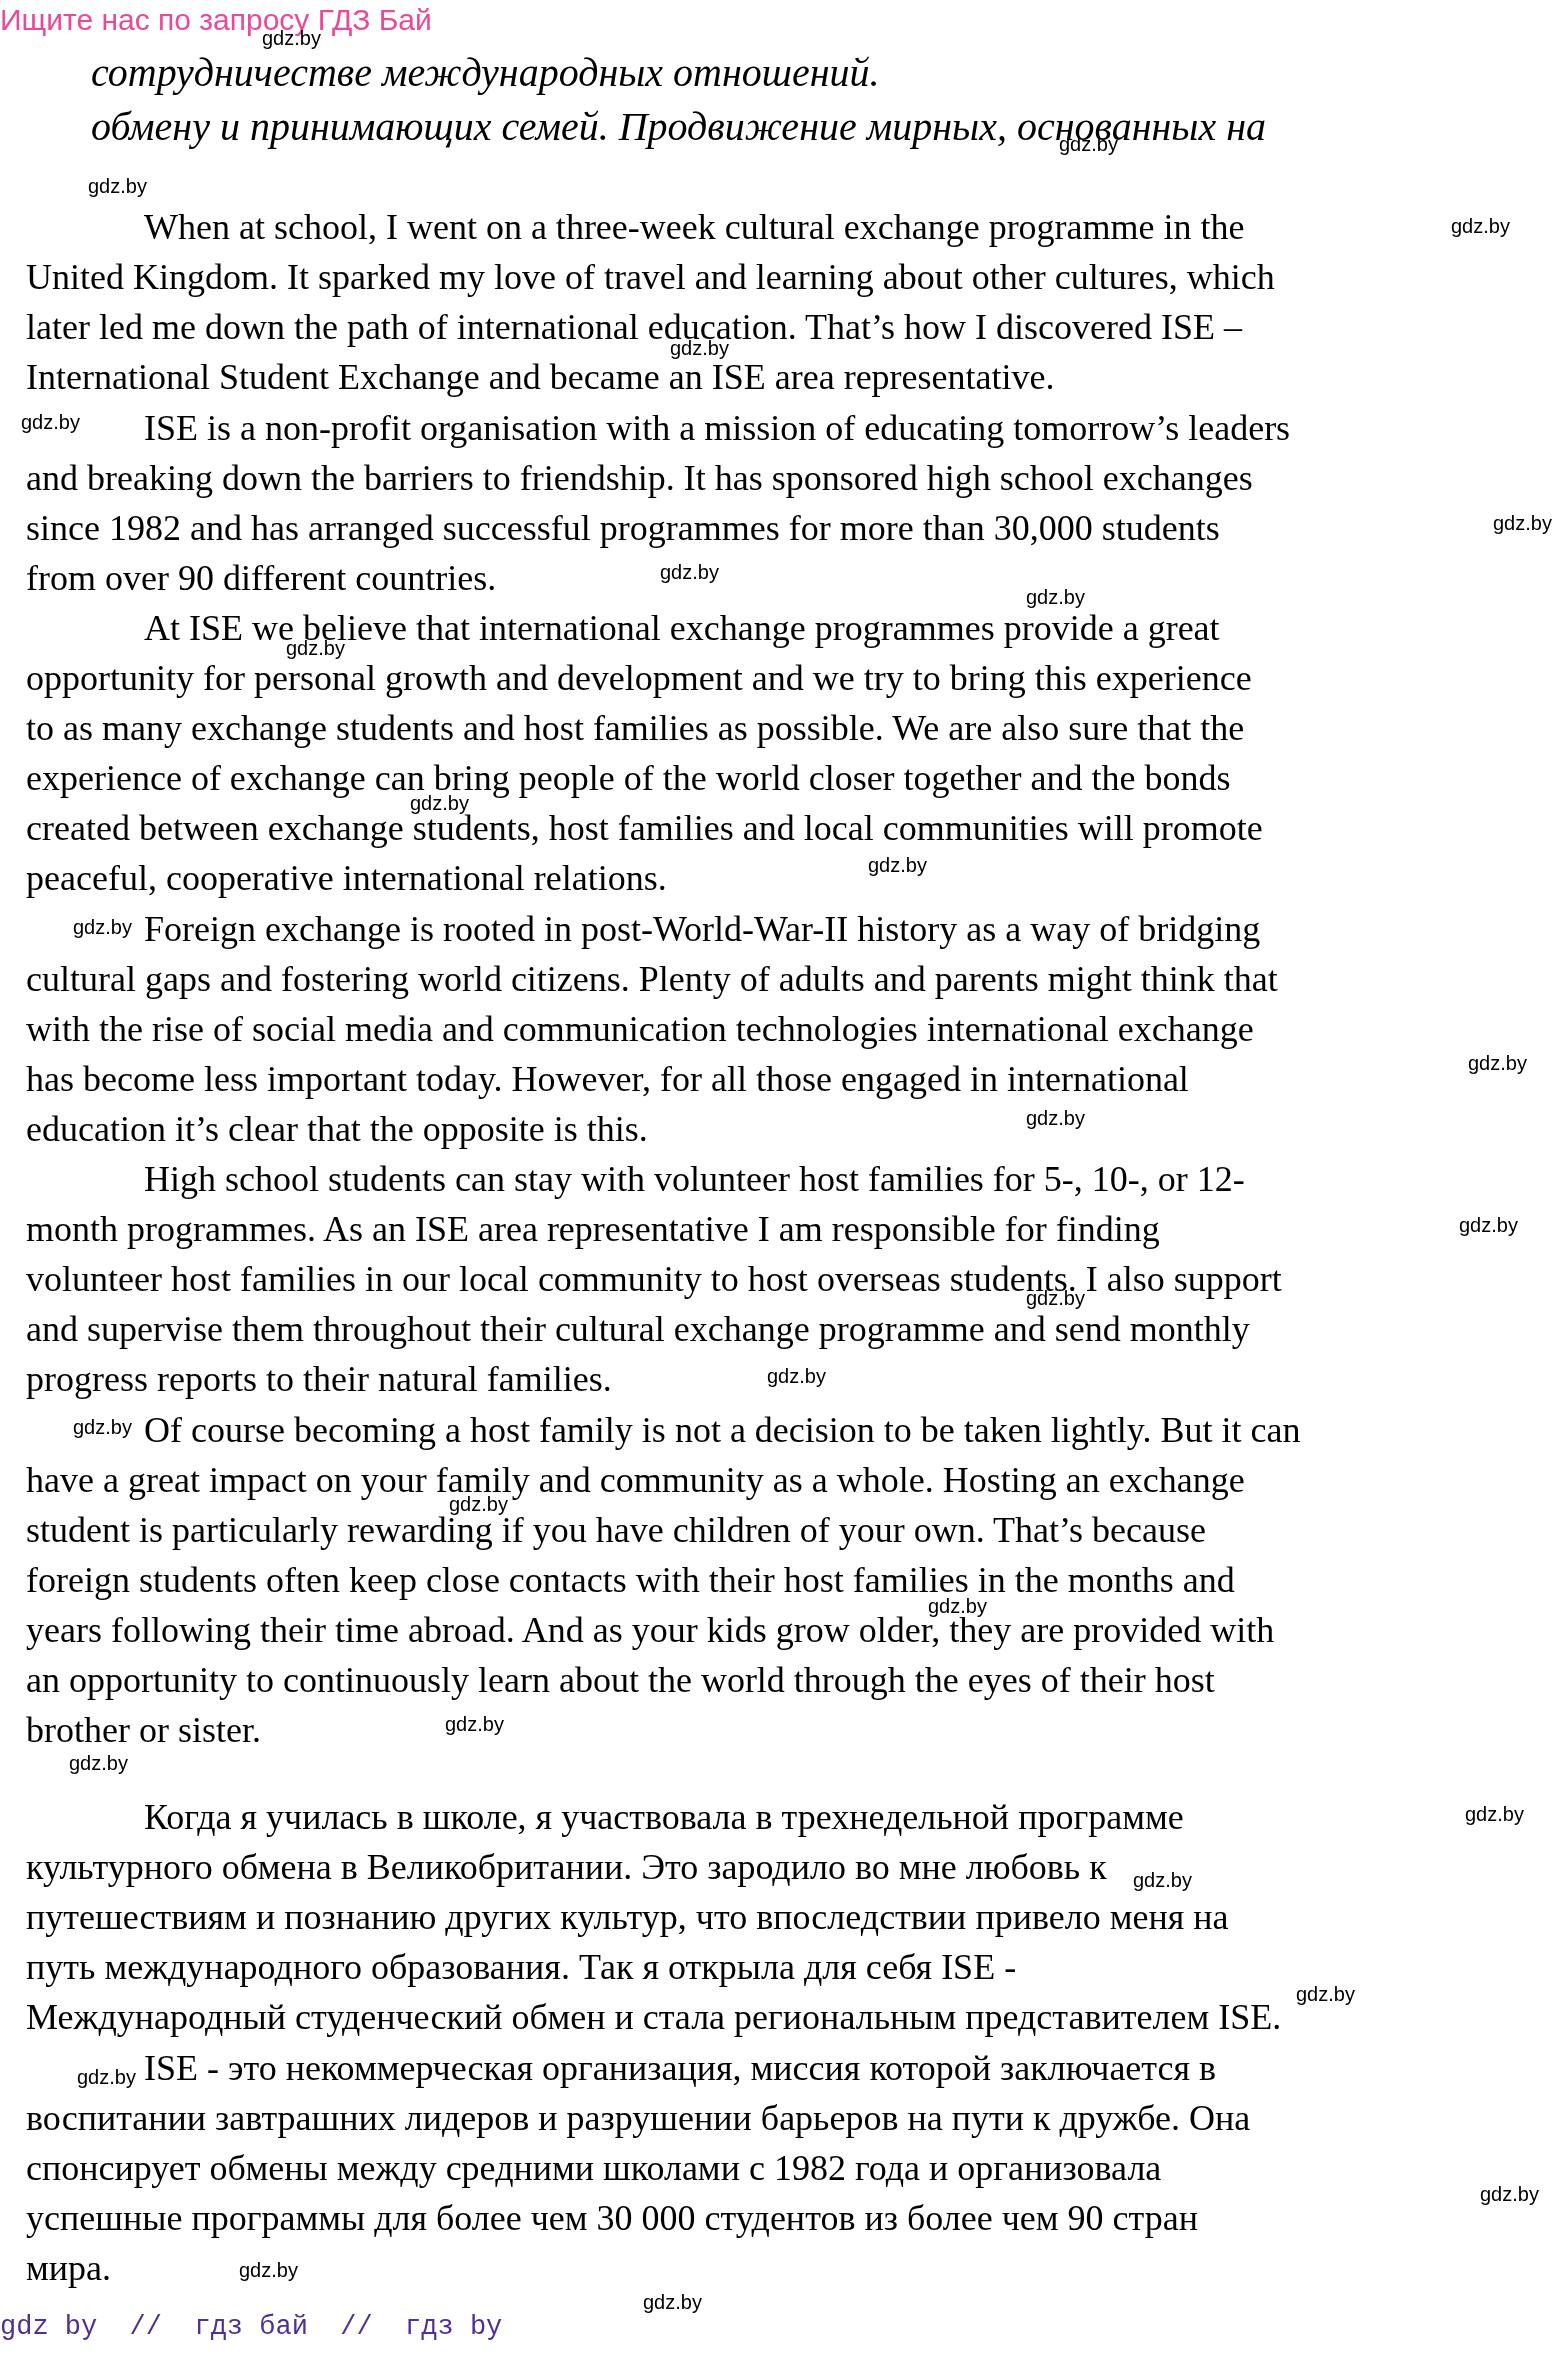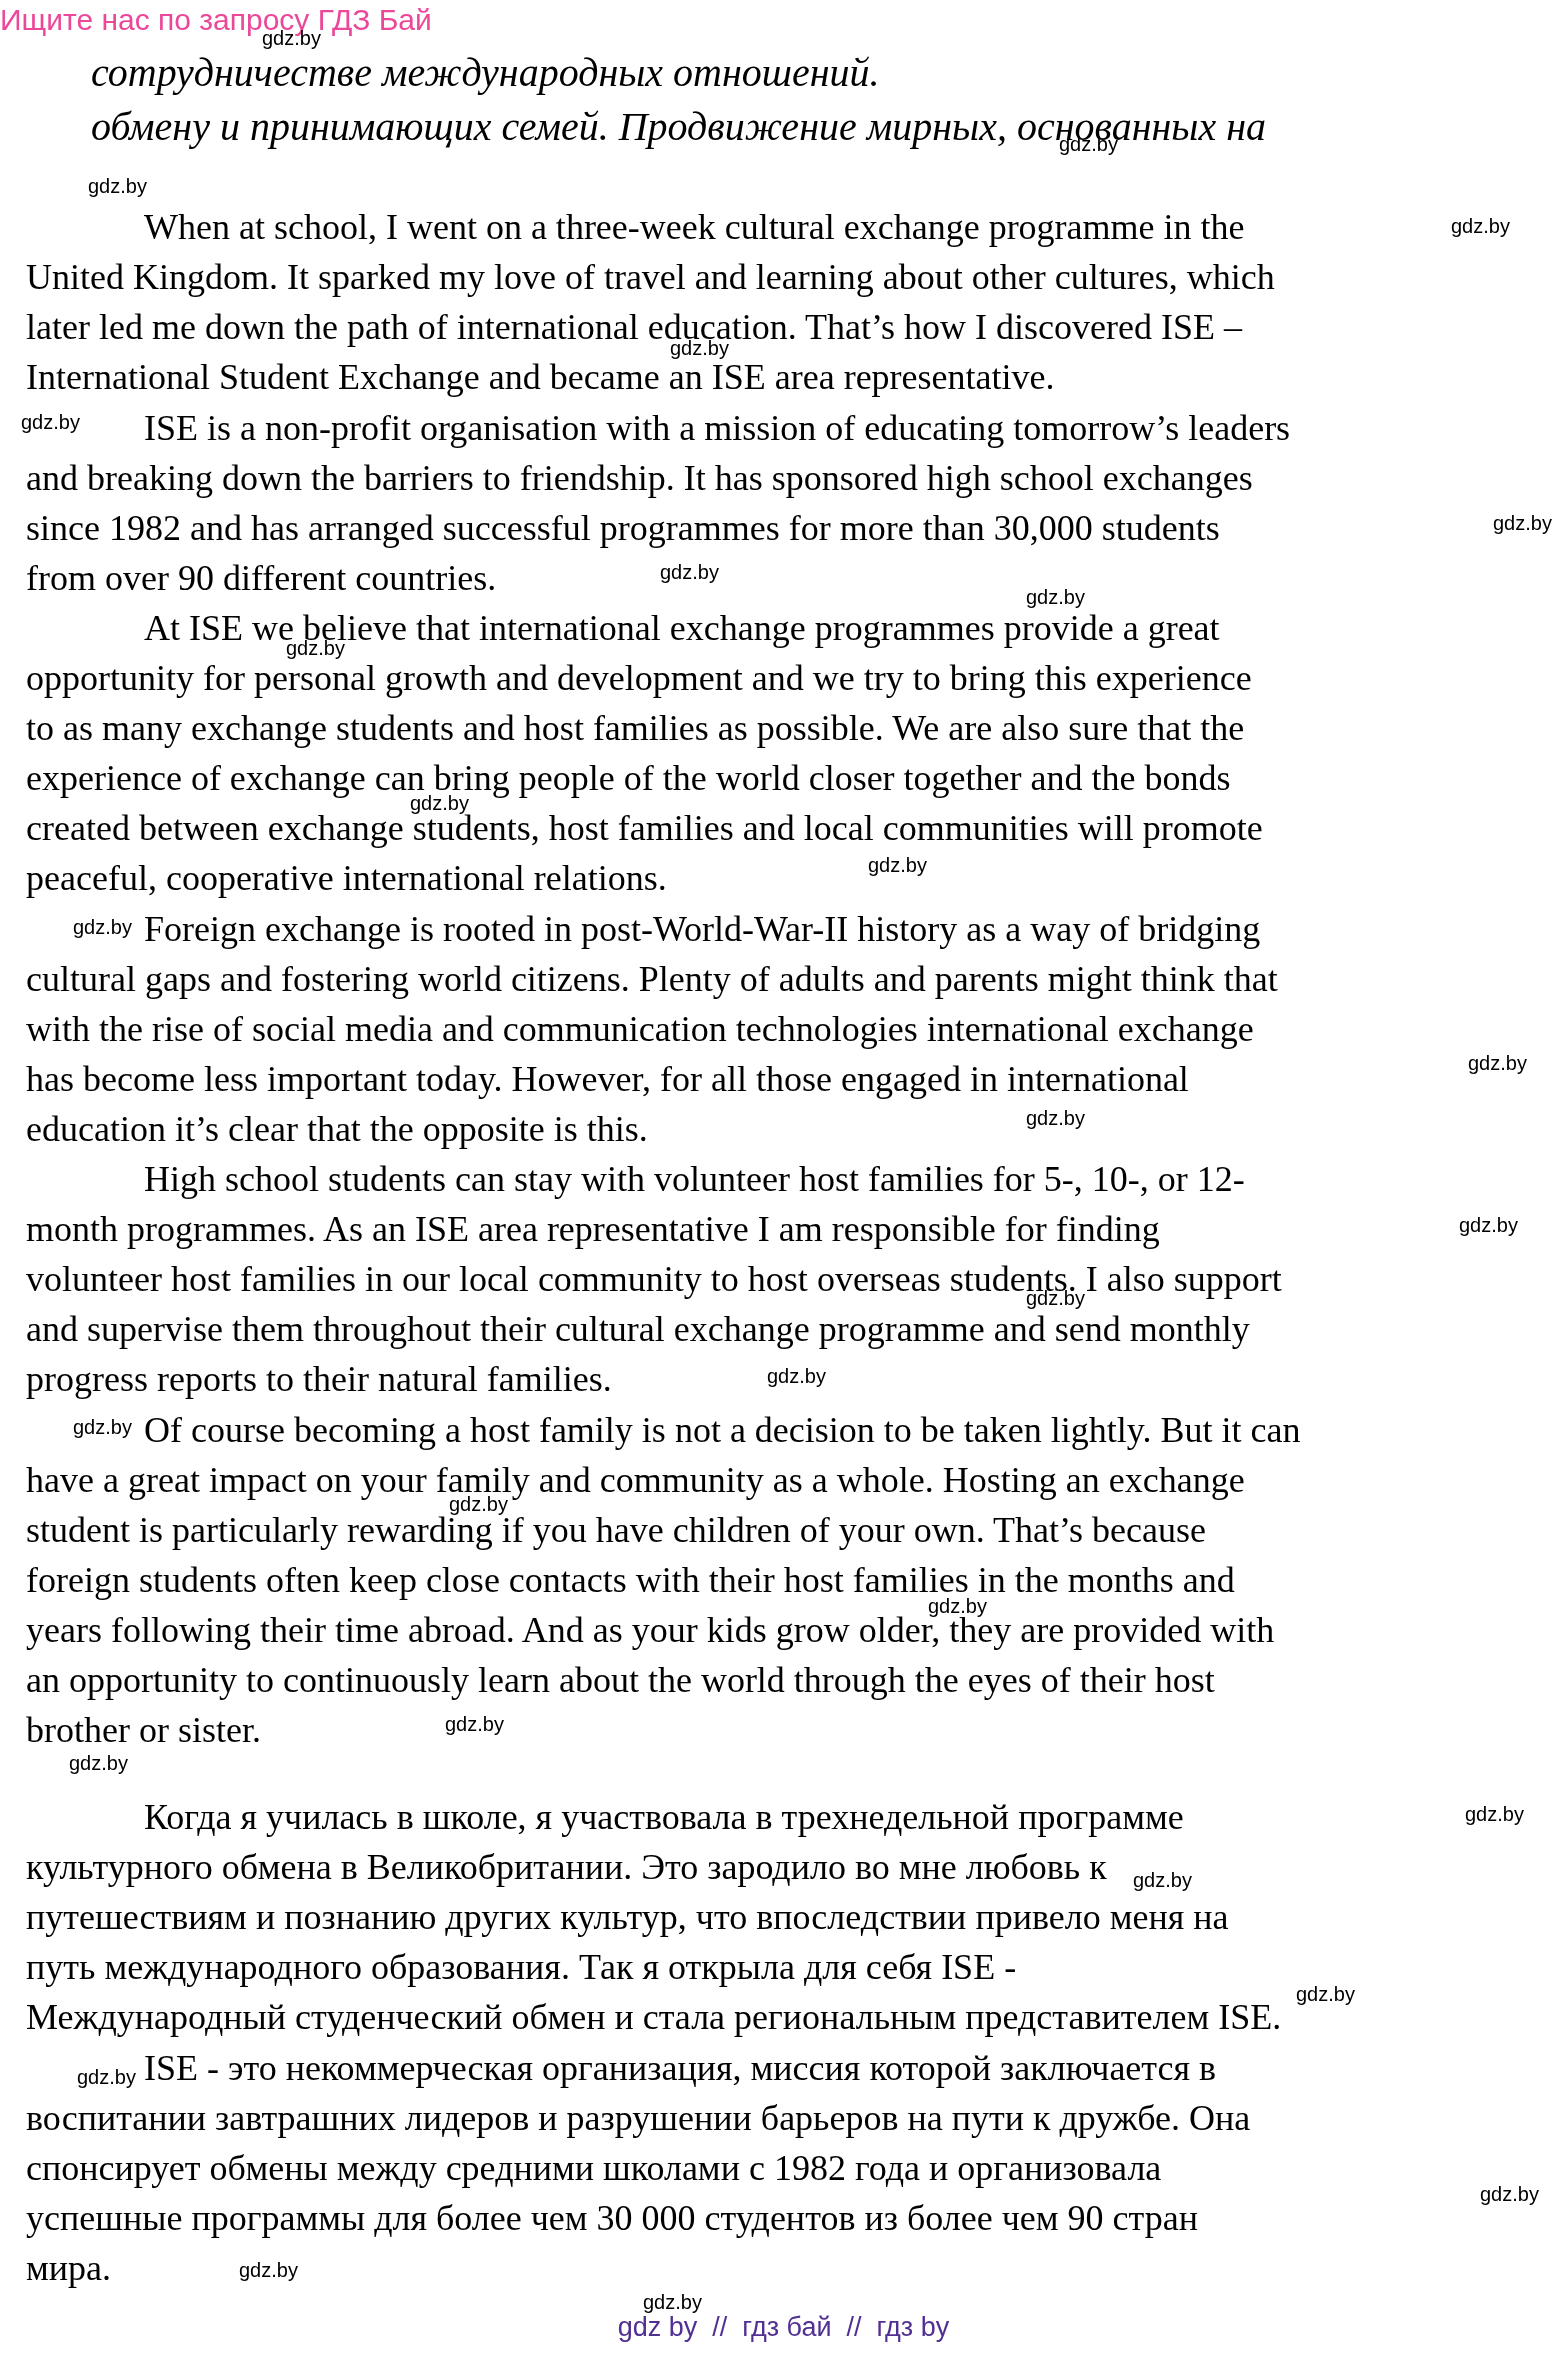--- a/index.html
+++ b/index.html
@@ -9,22 +9,22 @@
          font-family:"Liberation Sans",sans-serif;font-size:30px;font-weight:500;
          color:#ec4899;white-space:nowrap;}
   .intro{position:absolute;left:91px;top:46px;font-style:italic;font-size:40px;
          line-height:54px;}
   .iln{white-space:nowrap;height:54px;}
   .para{position:absolute;left:26px;width:1526px;font-size:36px;line-height:50px;}
   .ln{white-space:nowrap;height:50px;}
   .ln.first{padding-left:118px;}
   .wm{position:absolute;font-family:Liberation Sans, sans-serif;font-size:20px;
       color:#000000;white-space:nowrap;}
-  .footer{position:absolute;top:2312px;left:0;width:100%;text-align:center;
-          font-family:Liberation Sans, sans-serif;font-size:27px;font-weight:500;
+  .footer{position:absolute;top:2312px;left:0;width:100%;text-align:left;
+          font-family:Liberation Mono, monospace;font-size:27px;font-weight:500;
           color:#512f93;white-space:pre;}
 </style>
 </head>
 <body>
 
 <div class="page">
 
   <div class="promo">Ищите нас по запросу ГДЗ Бай</div>
 
   <div class="intro">

